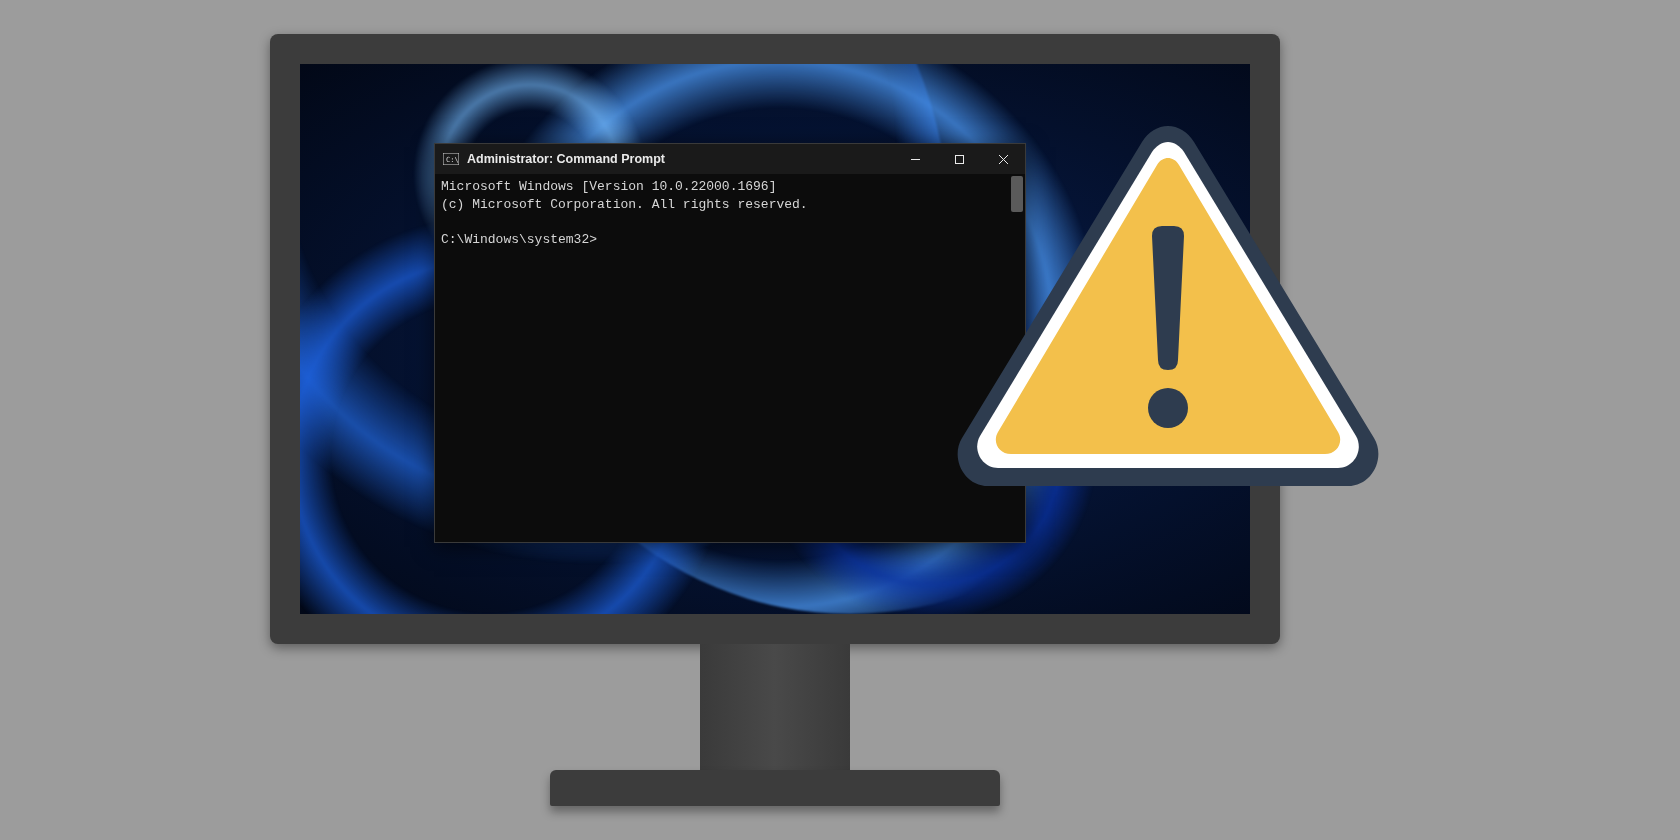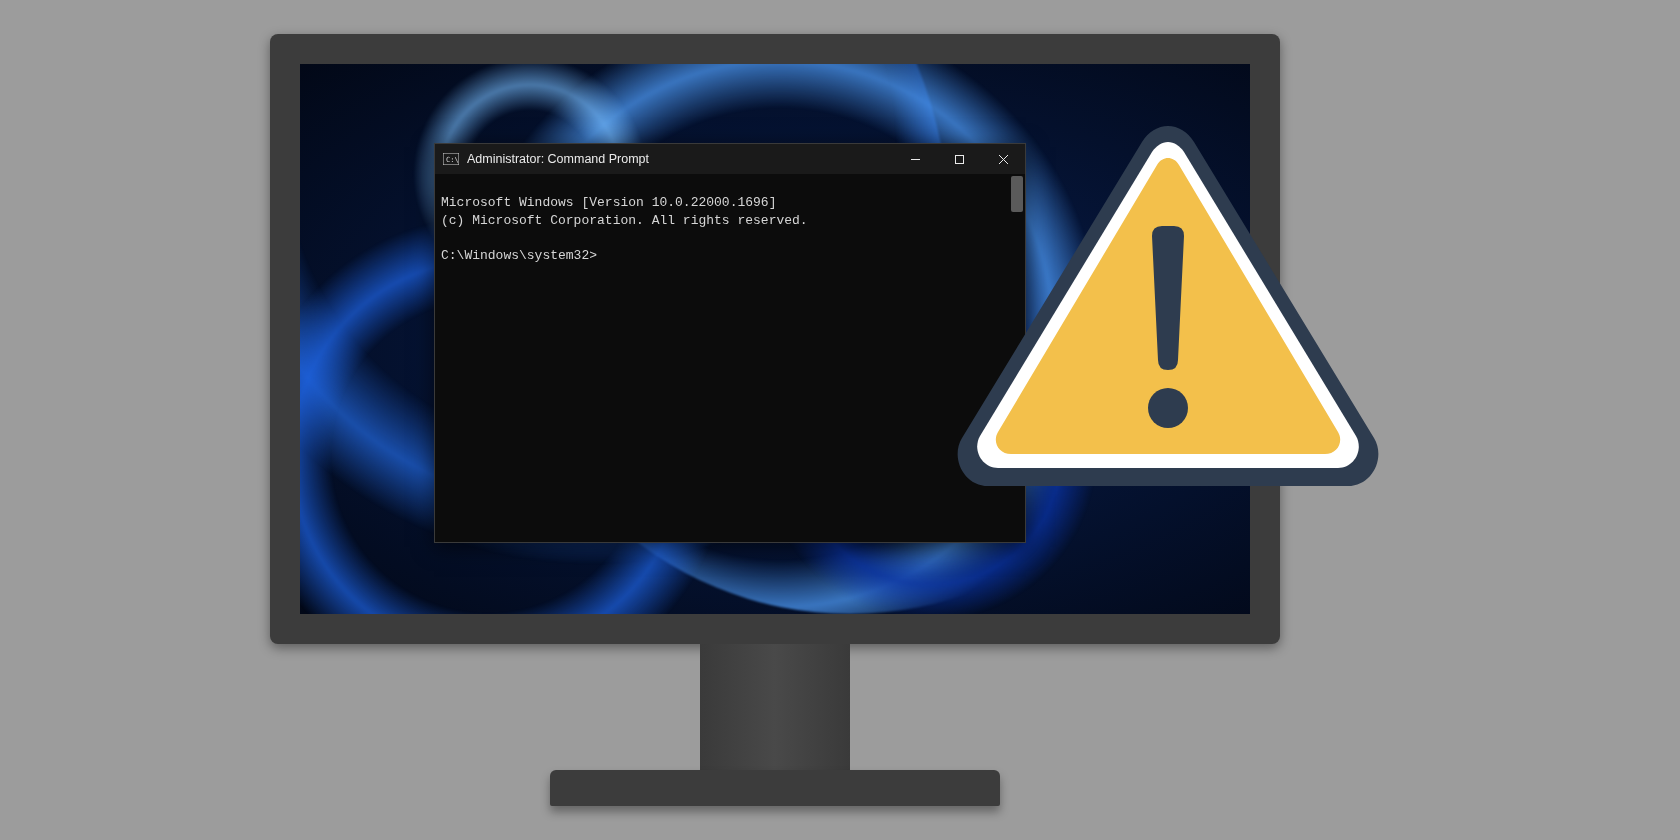--- a/index.html
+++ b/index.html
@@ -90,33 +90,33 @@
     font-size: 12.5px;
   }
   .cmd-icon {
     width: 16px; height: 12px;
     margin: 0 8px 0 8px;
     display: inline-flex;
     align-items: center;
     justify-content: center;
   }
   .cmd-icon svg { display: block; }
-  .cmd-title { flex: 1; white-space: nowrap; }
+  .cmd-title { flex: 1; white-space: nowrap; font-weight: bold; }
   .win-controls { display: flex; height: 100%; }
   .win-btn {
     width: 44px;
     display: flex;
     align-items: center;
     justify-content: center;
     color: #eaeaea;
   }
   .win-btn svg { display: block; }
   .cmd-body {
     position: relative;
-    padding: 20px 6px;
+    padding: 4px 6px;
     color: #d6d6d6;
     font-family: Consolas, 'Courier New', monospace;
     font-size: 13px;
     line-height: 1.35;
     white-space: pre;
     height: calc(100% - 30px);
   }
   .cmd-scrollbar {
     position: absolute;
     right: 2px;

